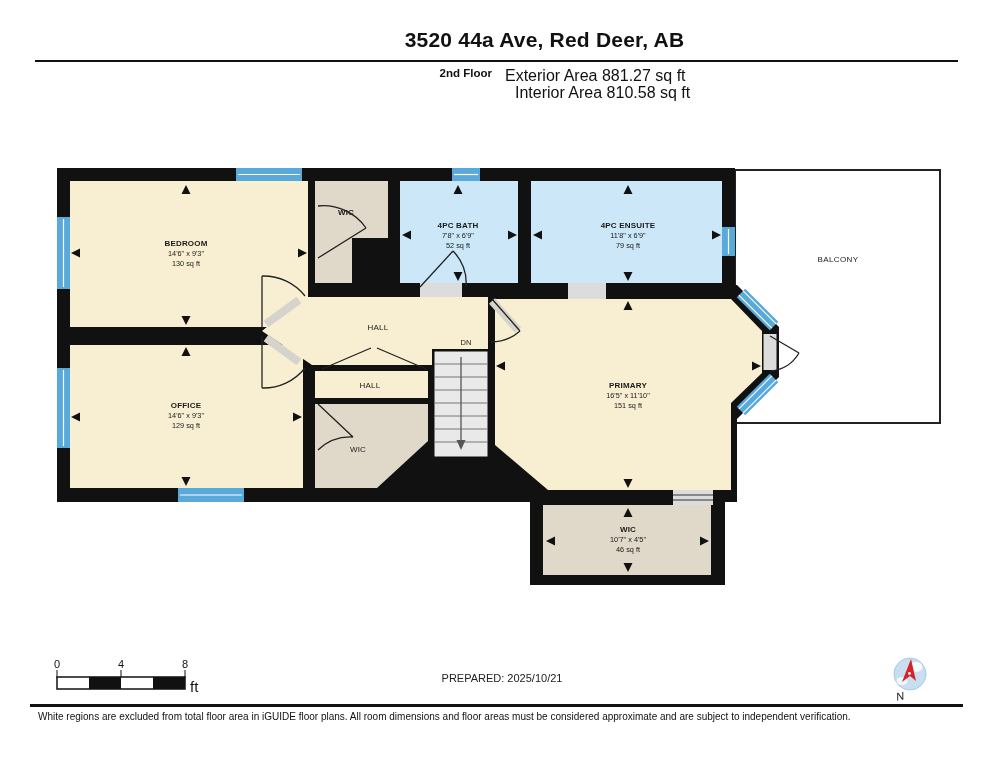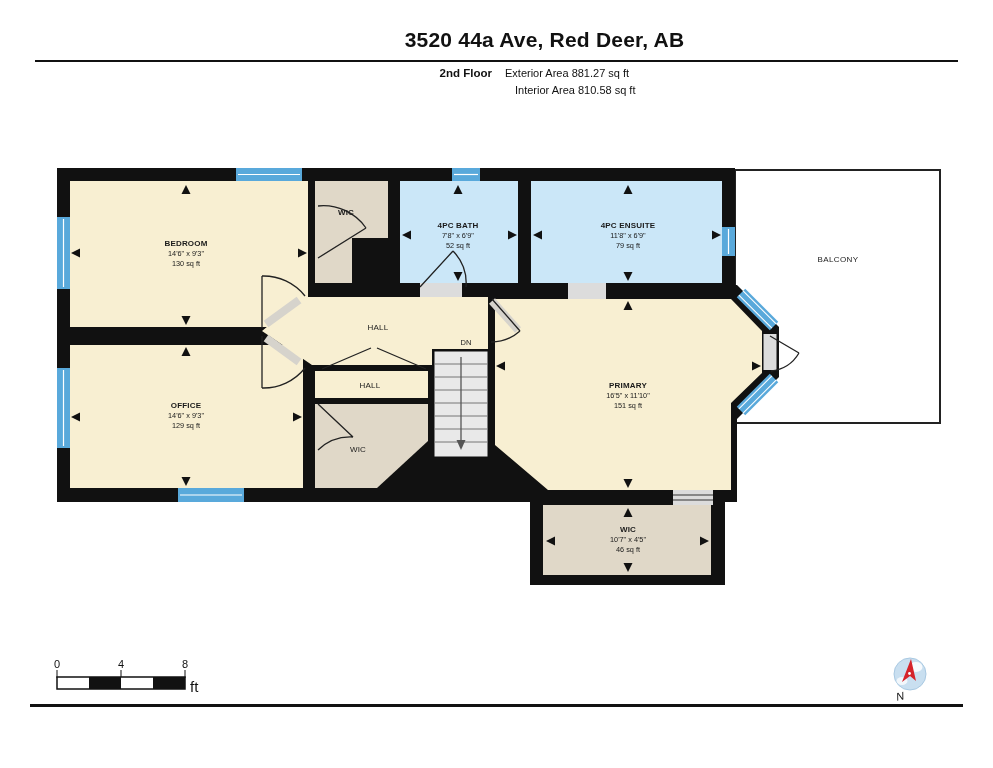--- a/index.html
+++ b/index.html
@@ -8,21 +8,21 @@
     font-family:"Liberation Sans",sans-serif;color:#111;overflow:hidden;
   }
   .title{
     position:absolute;top:28px;left:0;width:100%;text-align:center;
     font-size:21px;font-weight:bold;letter-spacing:.2px;margin-left:48px;
   }
   .rule{position:absolute;background:#111;}
   .rule.header{top:60px;left:35px;width:923px;height:2px;}
   .rule.footer{top:704px;left:30px;width:933px;height:3px;}
   .floor-label{position:absolute;top:67px;left:330px;width:162px;text-align:right;font-size:11.5px;font-weight:bold;}
-  .area-line{position:absolute;left:505px;font-size:11px;}
+  .area-line{position:absolute;left:505px;font-size:16px;}
   .area-line.ext{top:67px;}
   .area-line.int{top:84px;margin-left:10px;}
   .prepared{position:absolute;top:672px;left:372px;width:260px;text-align:center;font-size:11px;color:#222;}
   .disclaimer{position:absolute;top:711px;left:38px;width:930px;font-size:10px;color:#111;}
   .scale-num{position:absolute;font-size:11px;width:20px;text-align:center;top:658px;color:#111;}
   .scale-unit{position:absolute;top:678px;left:190px;font-size:15px;color:#111;}
   .compass-n{position:absolute;top:690px;left:896px;font-size:11px;font-style:italic;transform:rotate(-12deg);}
   svg.plan{position:absolute;top:0;left:0;}
   svg text{font-family:"Liberation Sans",sans-serif;fill:#1a1a1a;}
   .room-name{font-size:8px;font-weight:bold;letter-spacing:.2px;}
@@ -208,17 +208,19 @@
       <polygon points="911,659 902,682 910,676 916,681" fill="#D5232A"></polygon>
       <circle cx="909.5" cy="673.5" r="1.4" fill="#ffffff"></circle>
     </g>
   </svg>
 
   <div class="scale-num" style="left:47px;">0</div>
   <div class="scale-num" style="left:111px;">4</div>
   <div class="scale-num" style="left:175px;">8</div>
   <div class="scale-unit">ft</div>
 
+  <div class="prepared">PREPARED: 2025/10/21</div>
   <div class="compass-n">N</div>
 
   <div class="rule footer"></div>
+  <div class="disclaimer">White regions are excluded from total floor area in iGUIDE floor plans. All room dimensions and floor areas must be considered approximate and are subject to independent verification.</div>
 
 </div>
 
 </body></html>

